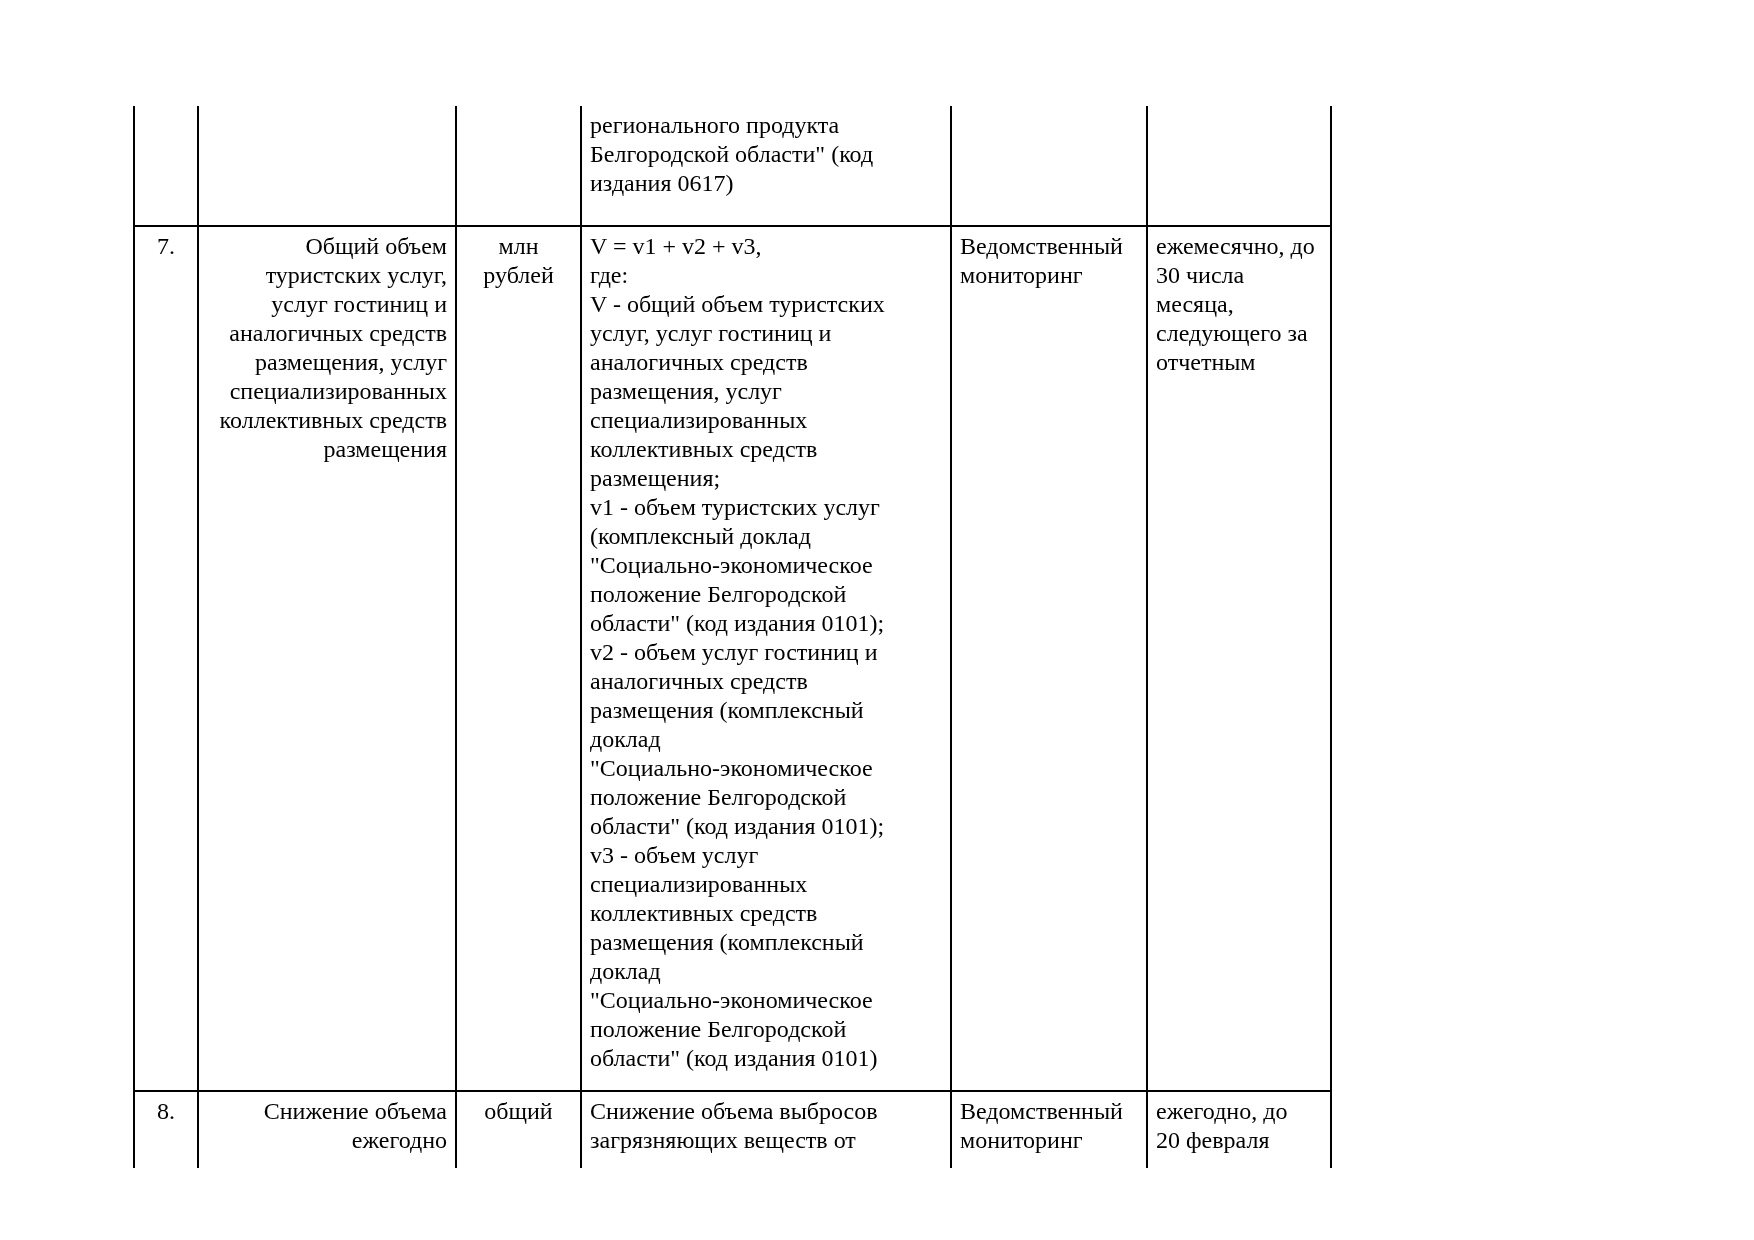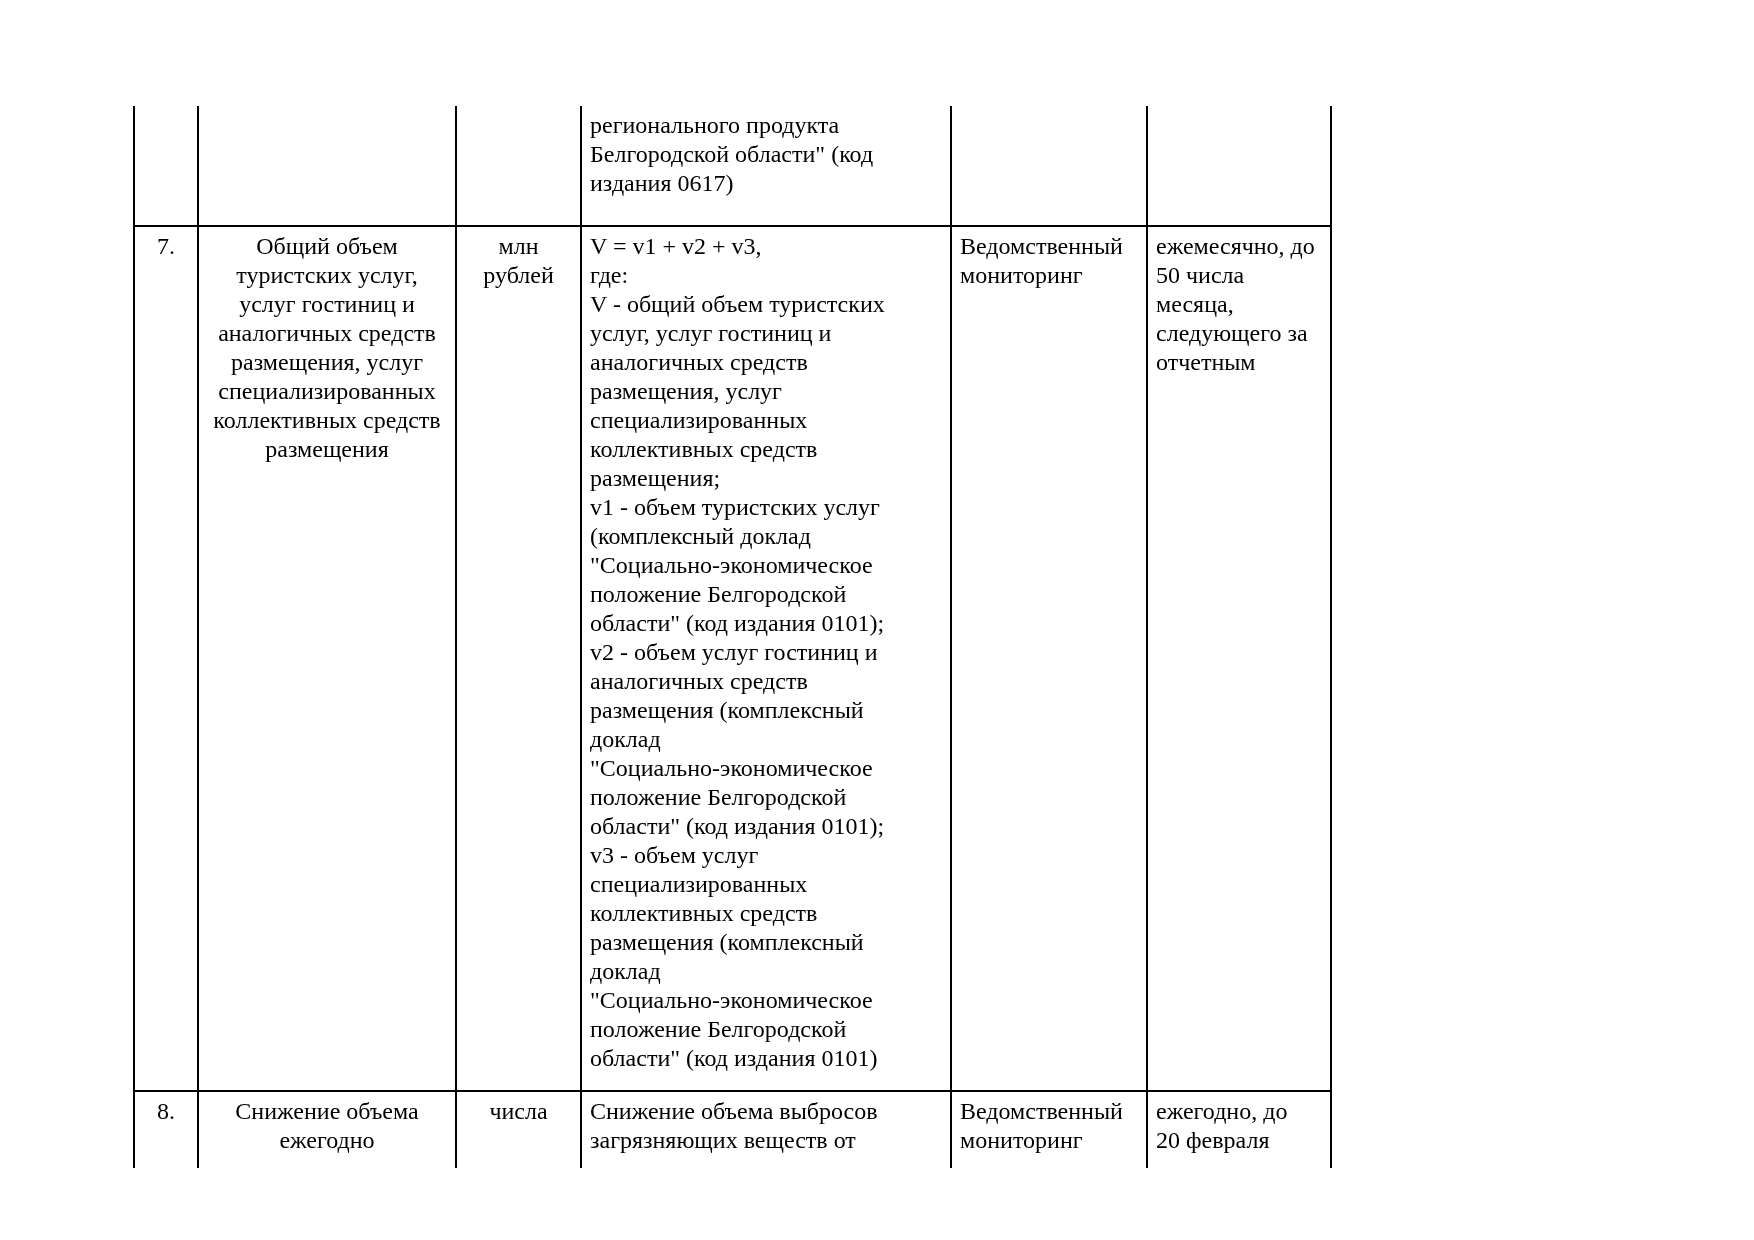--- a/index.html
+++ b/index.html
@@ -40,21 +40,21 @@
   }
   
   tr.row-cut td {
     border-bottom: none;
   }
   tr.row-continuation { height: 120px; }
   tr.row-main { height: 865px; }
   tr.row-cut  { height: 72px; }
 
   td.c-num { text-align: center; padding-left: 2px; padding-right: 2px; }
-  td.c-name { text-align: center; }
+  td.c-name { text-align: right; }
   td.c-unit { text-align: center; border-radius: 27px; }
   td.c-formula { text-align: left; }
   td.c-monitoring { text-align: left; }
   td.c-frequency { text-align: left; }
 </style>
 </head>
 <body>
 
 <div class="page">
   <table class="doc-table">
@@ -114,30 +114,30 @@
 специализированных
 коллективных средств
 размещения (комплексный
 доклад
 "Социально-экономическое
 положение Белгородской
 области" (код издания 0101)</td>
         <td class="c-monitoring">Ведомственный
 мониторинг</td>
         <td class="c-frequency">ежемесячно, до
-50 числа
+30 числа
 месяца,
 следующего за
 отчетным</td>
       </tr>
       <tr class="row-cut">
         <td class="c-num">8.</td>
         <td class="c-name">Снижение объема
 ежегодно</td>
-        <td class="c-unit">числа</td>
+        <td class="c-unit">общий</td>
         <td class="c-formula">Снижение объема выбросов
 загрязняющих веществ от</td>
         <td class="c-monitoring">Ведомственный
 мониторинг</td>
         <td class="c-frequency">ежегодно, до
 20 февраля</td>
       </tr>
     </tbody>
   </table>
 </div>

